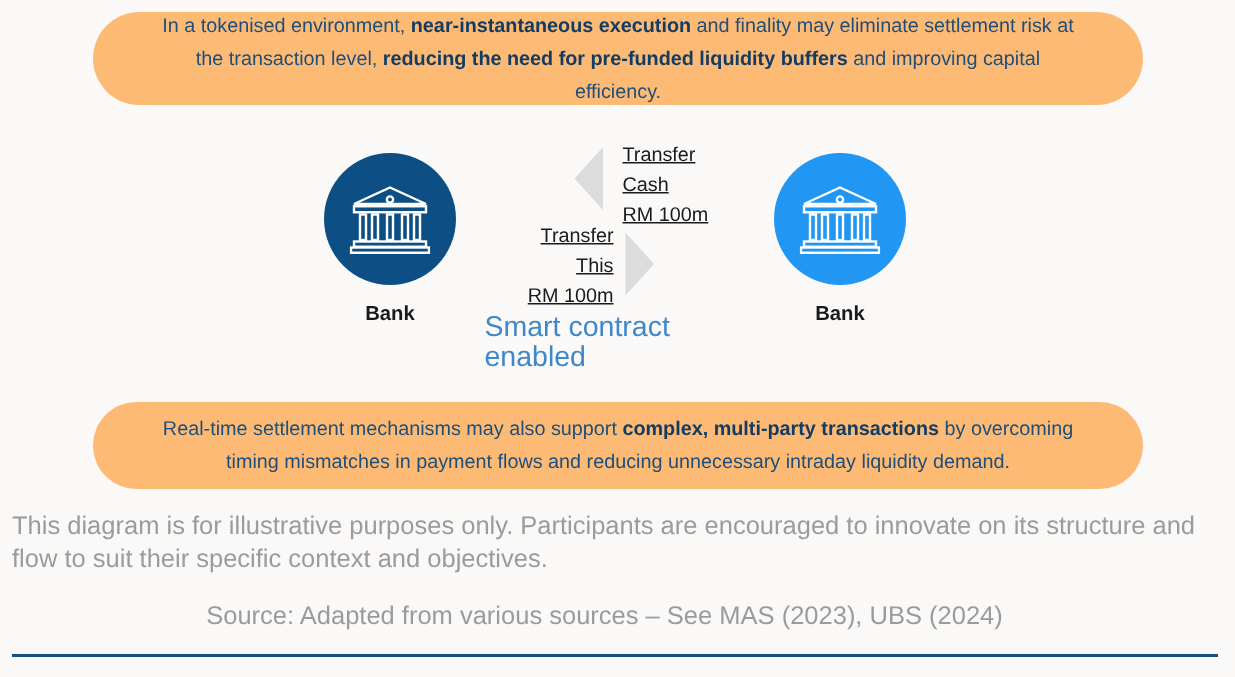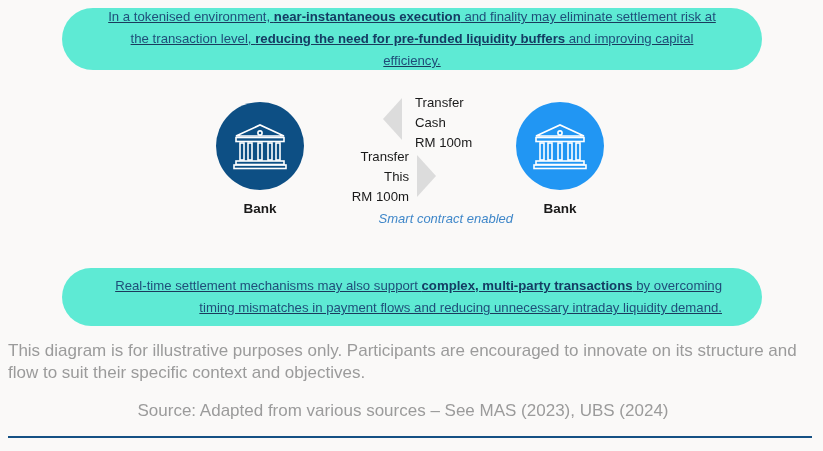--- a/index.html
+++ b/index.html
@@ -14,40 +14,39 @@
     color: #1b3a5c;
     overflow: hidden;
     position: relative;
   }
 
   
   .callout {
     position: absolute;
     left: 62px;
     width: 700px;
-    background: #5eead4;
+    background: #fdba74;
     border-radius: 40px;
     box-sizing: border-box;
     display: flex;
     align-items: center;
     justify-content: center;
     text-align: center;
-    text-decoration: underline;
   }
   .callout p {
     margin: 0;
     font-size: 13.2px;
     line-height: 22px;
     color: #1f4e79;
     padding: 0 40px;
   }
   .callout p b { font-weight: bold; color: #143c63; }
 
   #callout-top    { top: 8px;   height: 62px; }
-  #callout-bottom { top: 268px; height: 58px; text-align: right; }
+  #callout-bottom { top: 268px; height: 58px; }
 
   
   .diagram {
     position: absolute;
     top: 85px;
     left: 0;
     width: 823px;
     height: 170px;
   }
 
@@ -96,33 +95,33 @@
     border-top: 21px solid transparent;
     border-bottom: 21px solid transparent;
     border-left: 19px solid #dcdcdc;
   }
 
   .flow-label {
     position: absolute;
     font-size: 13.2px;
     line-height: 20px;
     color: #1a1a1a;
+    text-decoration: underline;
   }
   #label-cash { left: 415px; top: 8px;  text-align: left; }
   #label-repo { left: 337px; top: 62px; text-align: right; width: 72px; }
 
   .smart-note {
     position: absolute;
     left: 323px;
     top: 124px;
     width: 190px;
-    text-align: right;
-    font-size: 13px;
+    text-align: left;
+    font-size: 19px;
     line-height: 20px;
-    font-style: italic;
   }
   #smart-line1 { color: #3f87c9; }
   #smart-line2 { color: #1f4e79; font-weight: bold; }
 
   
   .footnote {
     position: absolute;
     left: 8px;
     width: 790px;
     font-size: 17px;

